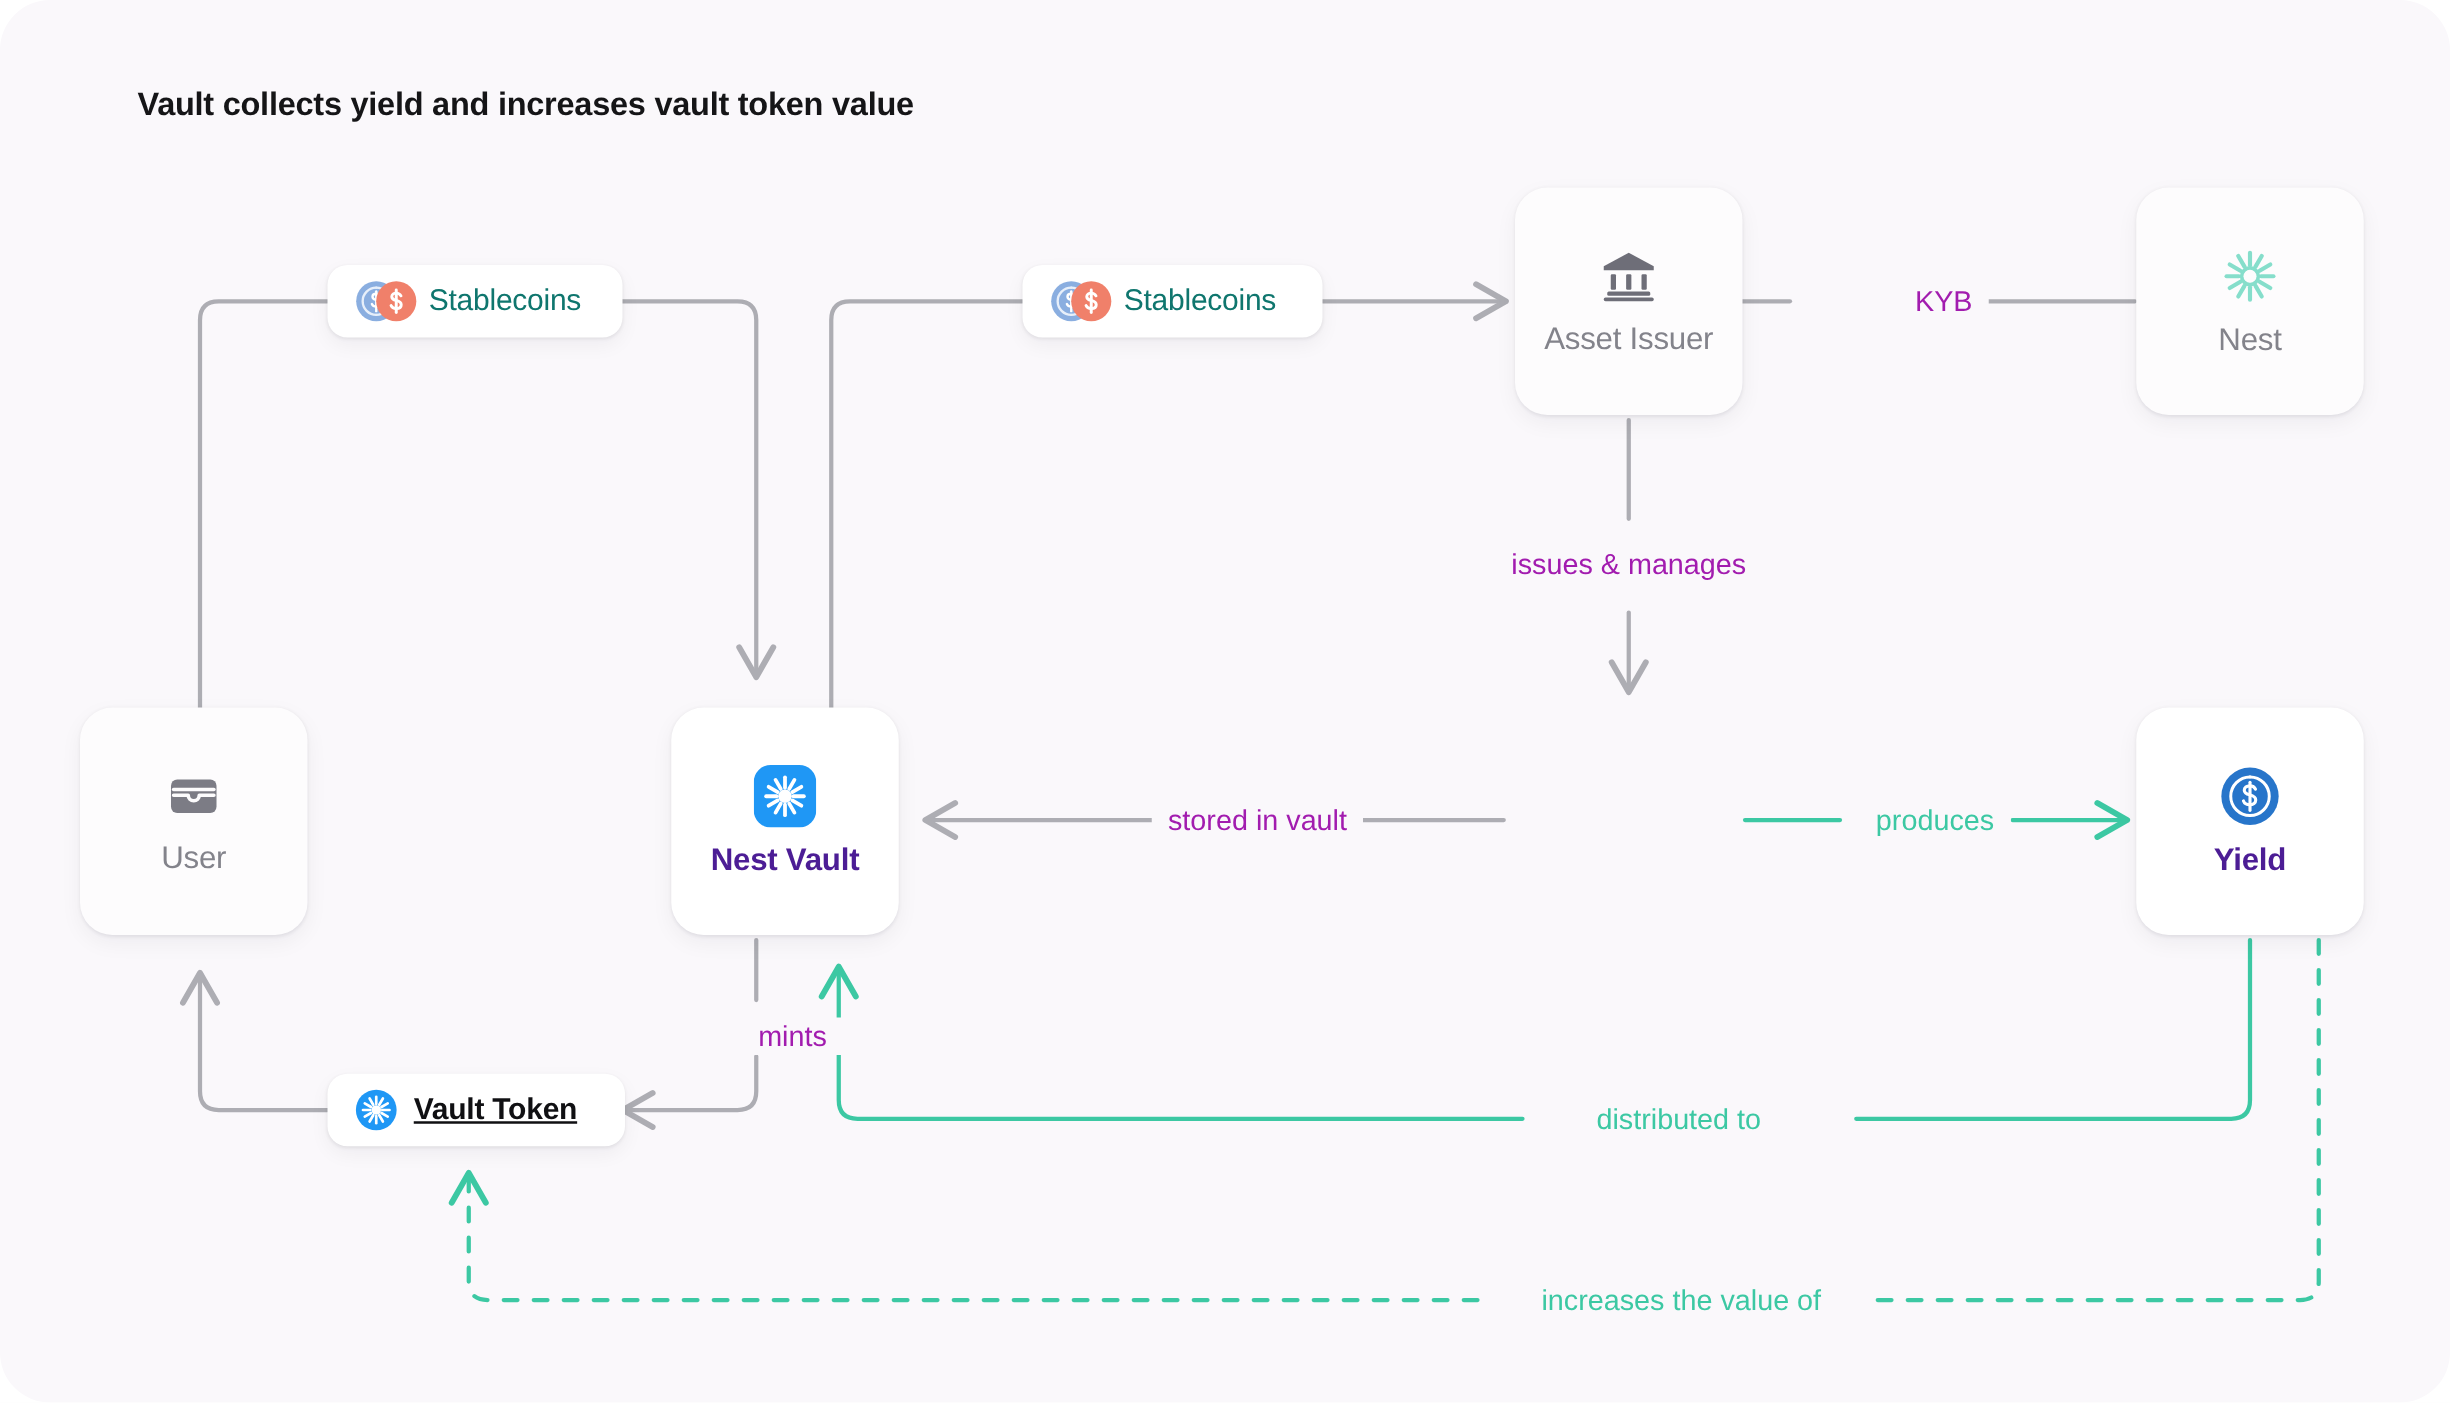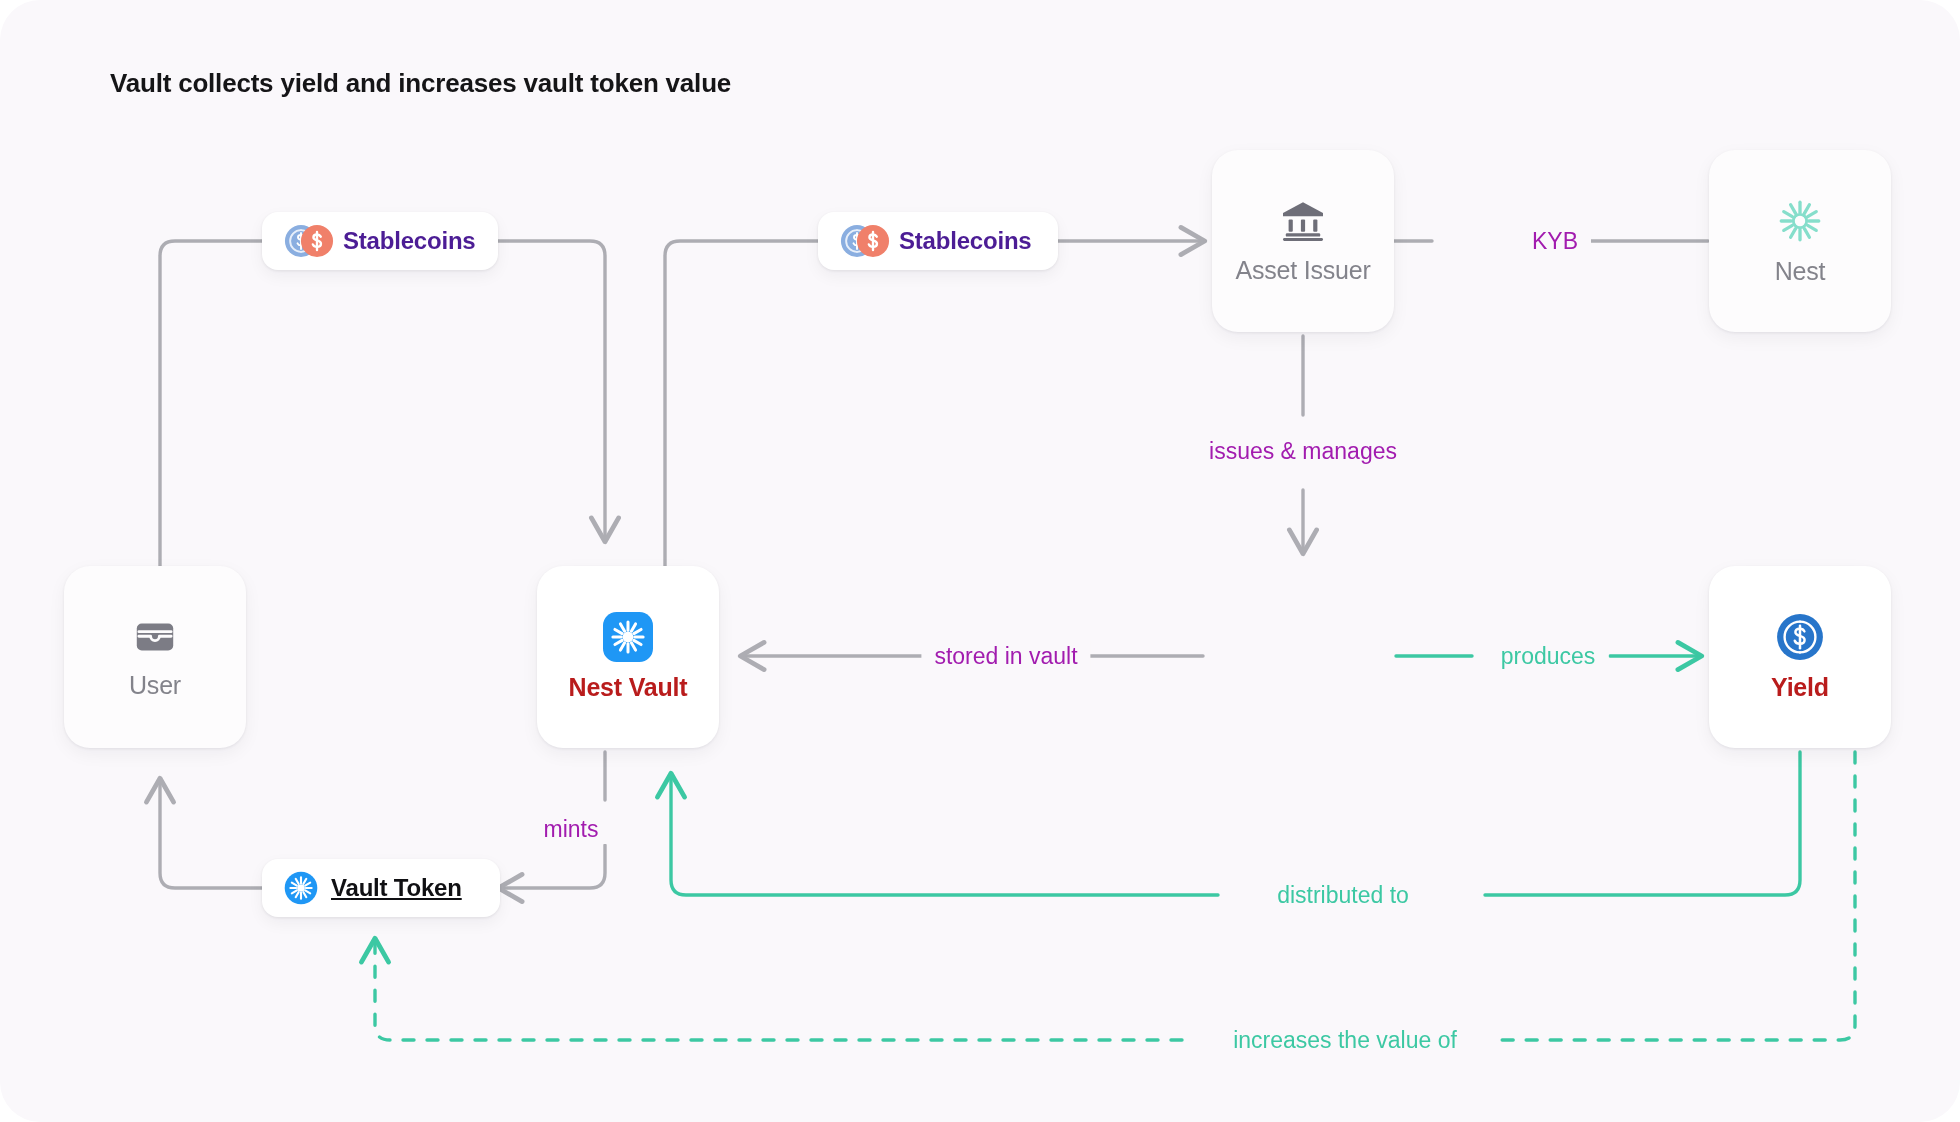--- a/index.html
+++ b/index.html
@@ -23,32 +23,32 @@
   .card{
     position:absolute;width:182px;height:182px;border-radius:26px;
     background:#FDFCFD;
     box-shadow:0 1px 3px rgba(20,20,30,.07),0 6px 18px rgba(20,20,30,.05);
     display:flex;flex-direction:column;align-items:center;justify-content:center;
     gap:7px;
   }
   .card.bright{background:#FFFFFF;}
   .card-label{font-size:25px;letter-spacing:-0.2px;white-space:nowrap;}
   .card-label.muted{color:#83838B;font-weight:400;}
-  .card-label.dark{color:#b91c1c;font-weight:700;}
+  .card-label.dark{color:#4c1d95;font-weight:700;}
 
   
   .pill{
     position:absolute;height:58px;border-radius:16px;
     background:#FFFFFF;
     box-shadow:0 1px 3px rgba(20,20,30,.08),0 6px 16px rgba(20,20,30,.05);
     display:flex;align-items:center;gap:13px;padding:0 22px;
     box-sizing:border-box;
   }
   .pill-label{font-size:24px;letter-spacing:-0.2px;white-space:nowrap;}
-  .pill-label.muted{color:#4c1d95;font-weight:700;}
+  .pill-label.muted{color:#0f766e;font-weight:400;}
   .pill-label.dark{color:#101013;font-weight:700;text-decoration:underline;}
 
   
   .elabel{
     position:absolute;font-size:23px;white-space:nowrap;
     background:#FAF8FB;padding:0 13px;line-height:30px;
     transform:translate(-50%,-50%);
   }
   .elabel.gray{color:#a21caf;}
   .elabel.teal{color:#3CC8A3;}
@@ -117,21 +117,21 @@
   </svg>
 
   <div class="elabel gray" style="left:1555px;top:241px;">KYB</div>
 
   <div class="elabel gray" style="left:1303px;top:451px;">issues &amp; manages</div>
 
   <div class="elabel gray" style="left:1006px;top:656px;">stored in vault</div>
 
   <div class="elabel teal" style="left:1548px;top:656px;">produces</div>
 
-  <div class="elabel gray" style="left:571px;top:829px;">mints</div>
+  <div class="elabel gray" style="left:634px;top:829px;">mints</div>
 
   <div class="elabel teal" style="left:1343px;top:895px;">distributed to</div>
 
   <div class="elabel teal" style="left:1345px;top:1040px;">increases the value of</div>
 
   <div class="card" style="left:64px;top:566px;">
     <span>
       <svg width="46" height="46" viewBox="0 0 24 24" fill="none">
         <rect x="2.5" y="5" width="19" height="14" rx="2.6" fill="#7C7C85"></rect>
         <path d="M3.6 9.2h16.8" stroke="#FDFCFD" stroke-width="1.5" stroke-linecap="round"></path>

